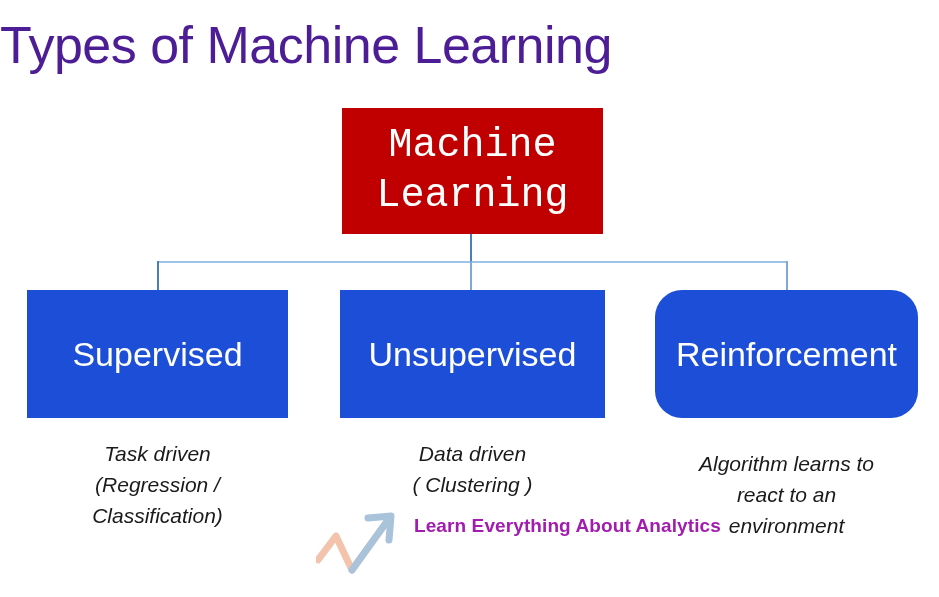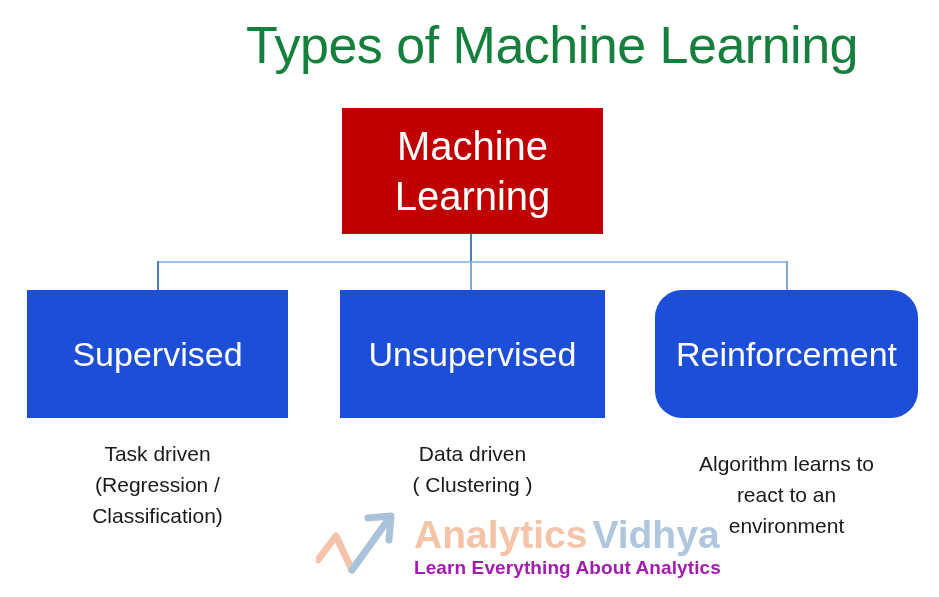--- a/index.html
+++ b/index.html
@@ -17,22 +17,22 @@
     background: #ffffff;
     overflow: hidden;
   }
 
   
   #page-title {
     position: absolute;
     left: 0;
     top: 14px;
     width: 858px;
-    text-align: right;
-    color: #15803d;
+    text-align: left;
+    color: #4c1d95;
     font-size: 52px;
     font-weight: 400;
     letter-spacing: -0.5px;
     line-height: 62px;
     white-space: nowrap;
   }
 
   
   #root-node {
     position: absolute;
@@ -46,20 +46,21 @@
     align-items: center;
     justify-content: center;
     text-align: center;
     font-size: 40px;
     font-weight: 400;
     line-height: 50px;
   }
   #root-node .node-label {
     display: block;
     padding: 0 6px;
+    font-family: Liberation Mono, monospace;
   }
 
   
   .connector {
     position: absolute;
     background: #4A7EBB;
   }
   #connector-stem-top {
     left: 470px;
     top: 234px;
@@ -117,20 +118,21 @@
   
   .caption {
     position: absolute;
     top: 438px;
     text-align: center;
     color: #1A1A1A;
     font-size: 21px;
     line-height: 31px;
     font-weight: 400;
     white-space: pre-line;
+    font-style: italic;
   }
   #caption-0 { left: 27px;  width: 261px; }
   #caption-1 { left: 340px; width: 265px; }
   #caption-2 { left: 655px; width: 263px; margin-top: 10px; }
 
   
   #watermark {
     position: absolute;
     left: 316px;
     top: 508px;
@@ -202,20 +204,17 @@
 react to an
 environment</div>
 
   <div id="watermark">
     <svg id="watermark-mark" viewBox="0 0 96 80">
       <path d="M2 52 L20 28 L36 62 L72 12" fill="none" stroke="#F3C3AC" stroke-width="7" stroke-linecap="round" stroke-linejoin="round"></path>
       <path d="M36 62 L72 12" fill="none" stroke="#A9C3DB" stroke-width="7" stroke-linecap="round" stroke-linejoin="round"></path>
       <path d="M52 10 L75 8 L73 32" fill="none" stroke="#A9C3DB" stroke-width="7" stroke-linecap="round" stroke-linejoin="round"></path>
     </svg>
     <div id="watermark-text">
-      <div id="watermark-wordmark">
-        <span id="watermark-word-primary">Analytics</span><span id="watermark-word-secondary">Vidhya</span>
-      </div>
       <div id="watermark-tagline">Learn Everything About Analytics</div>
     </div>
   </div>
 
 </div>
 
 </body></html>

